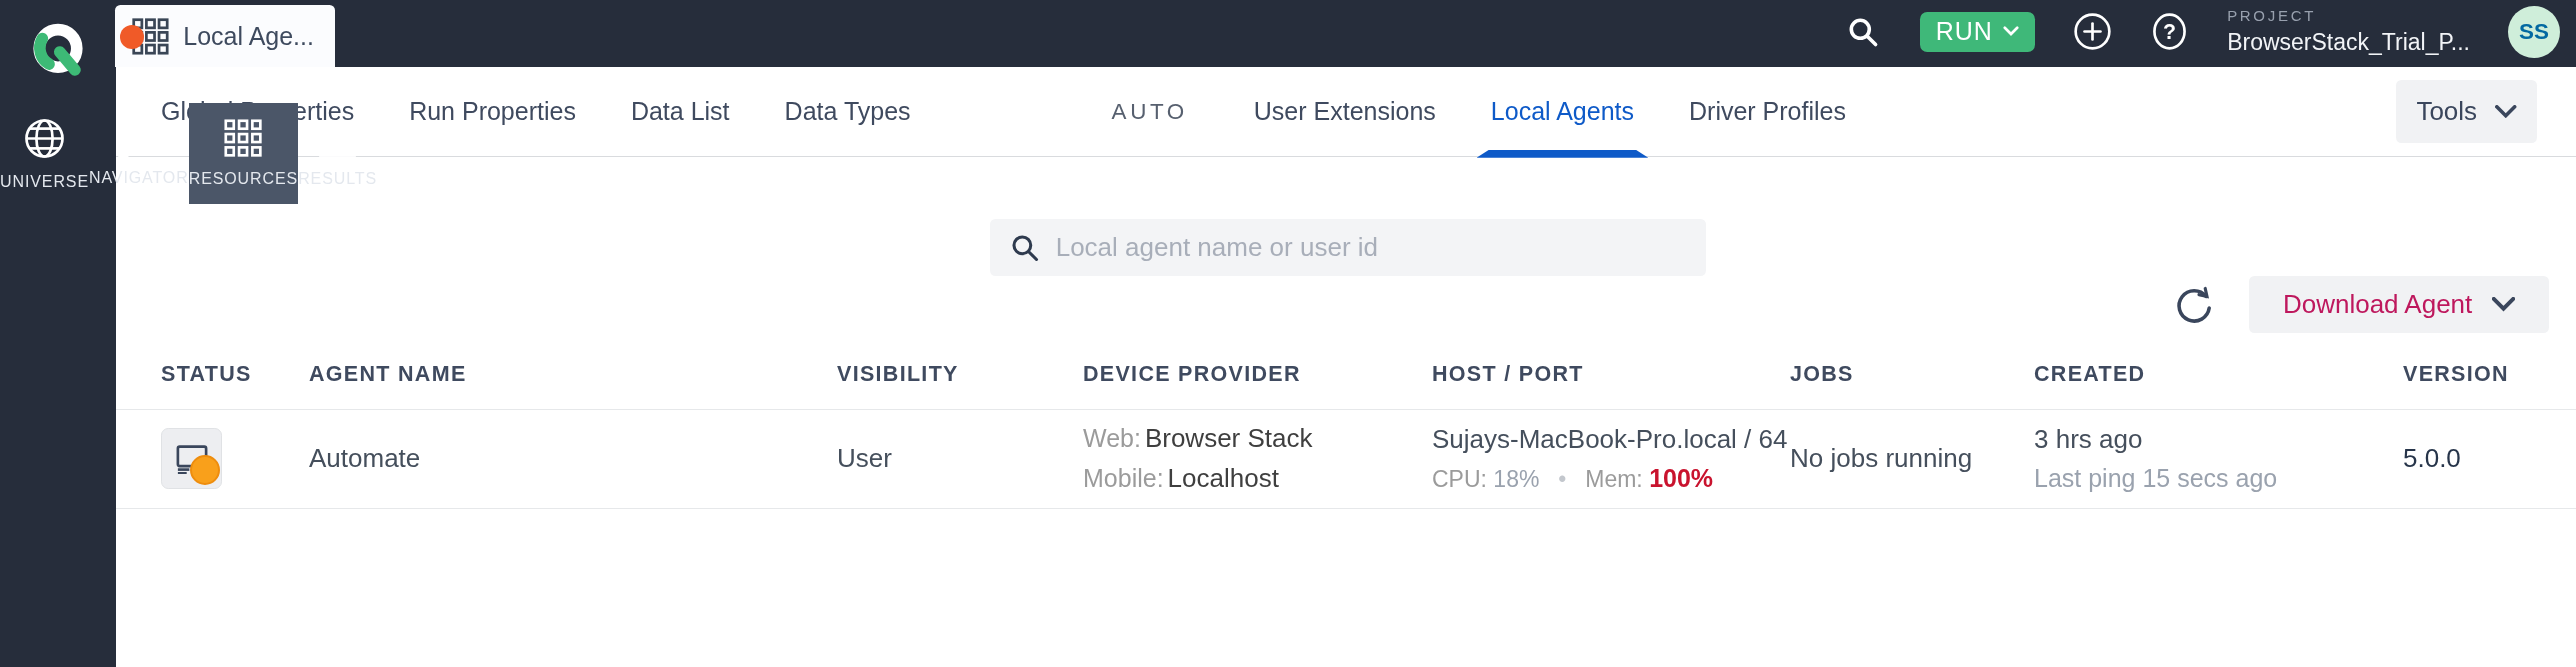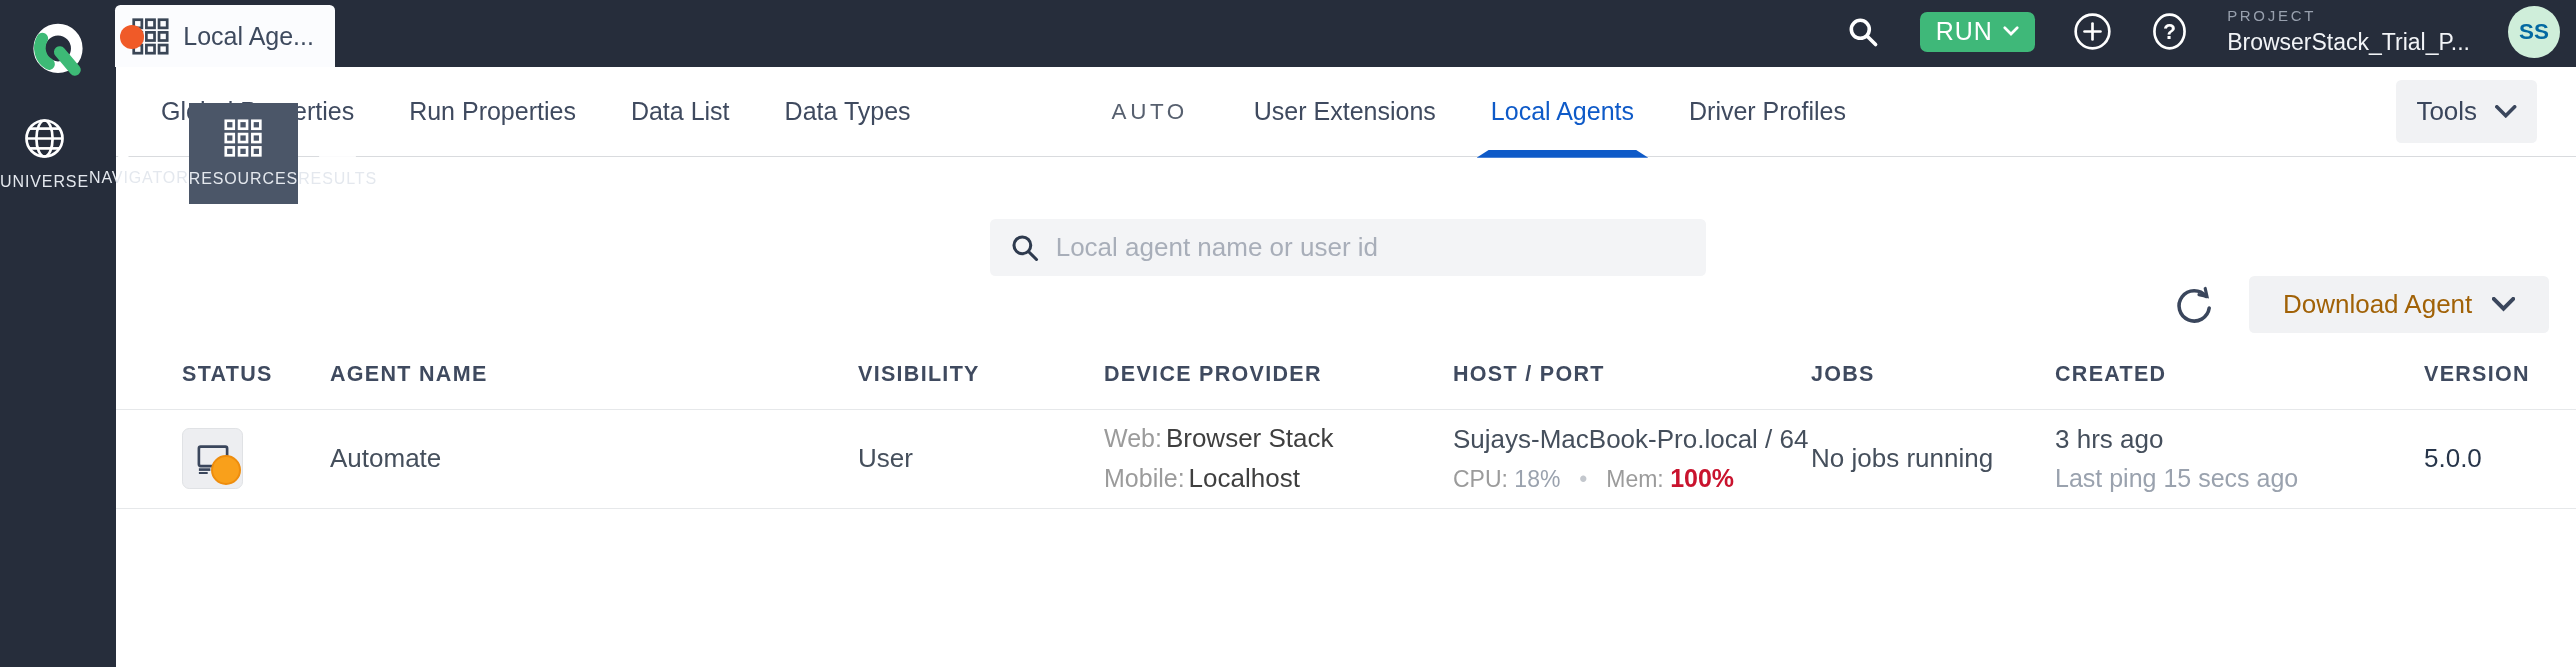--- a/index.html
+++ b/index.html
@@ -57,27 +57,27 @@
 
   .toolbar { margin-top:62px; padding:0 27px 0 31px; display:flex; align-items:center;flex-direction:column; }
   .search-box { width:716px; height:57px; background:#f3f4f6; border-radius:5.4px;
     display:flex; align-items:center; gap:16px; padding:0 19.7px; }
   .search-box input { flex:1; border:none; outline:none; background:transparent;
     font-size:26px; color:#444; font-family:inherit; }
   .search-box input::placeholder { color:#a8aeb9; }
   .toolbar-right { margin-left:auto; display:flex; align-items:center; gap:34px; }
   .icon-btn { background:none; border:none; cursor:pointer; display:flex; align-items:center; }
   .download-btn { height:57px; padding:0 34px; background:#f1f2f4; border:none; border-radius:5.4px;
-    display:flex; align-items:center; gap:19.7px; font-size:26px; color:#a16207;
+    display:flex; align-items:center; gap:19.7px; font-size:26px; color:#be185d;
     cursor:pointer; font-family:inherit; }
 
   .agents-table { margin-top:29px; }
   .t-grid { display:grid;
     grid-template-columns:148px 528px 246px 349px 358px 244px 369px minmax(0,1fr);
-    padding-left:66px; padding-right:27px; }
+    padding-left:45px; padding-right:27px; }
   .t-header { font-size:21.5px; font-weight:bold; letter-spacing:1.3px; color:#3f4a5f;
     padding-bottom:21.5px; border-bottom:1.8px solid #e6e8ea; }
   .t-row { min-height:99px; align-items:center; border-bottom:1.8px solid #e6e8ea;
     padding-top:12.5px; padding-bottom:12.5px; }
   .cell-main { font-size:26px; color:#454f5c; }
   .cell-line2 { font-size:25px; color:#9aa2ae; margin-top:9px; }
   .kv-label { color:#9b9b9b; font-size:25px; }
   .kv-val { color:#3f3f3f; font-size:26px; }
   .dp-line + .dp-line { margin-top:9px; }
   .mem-val { color:#c9132e; font-size:25px; font-weight:bold; }

